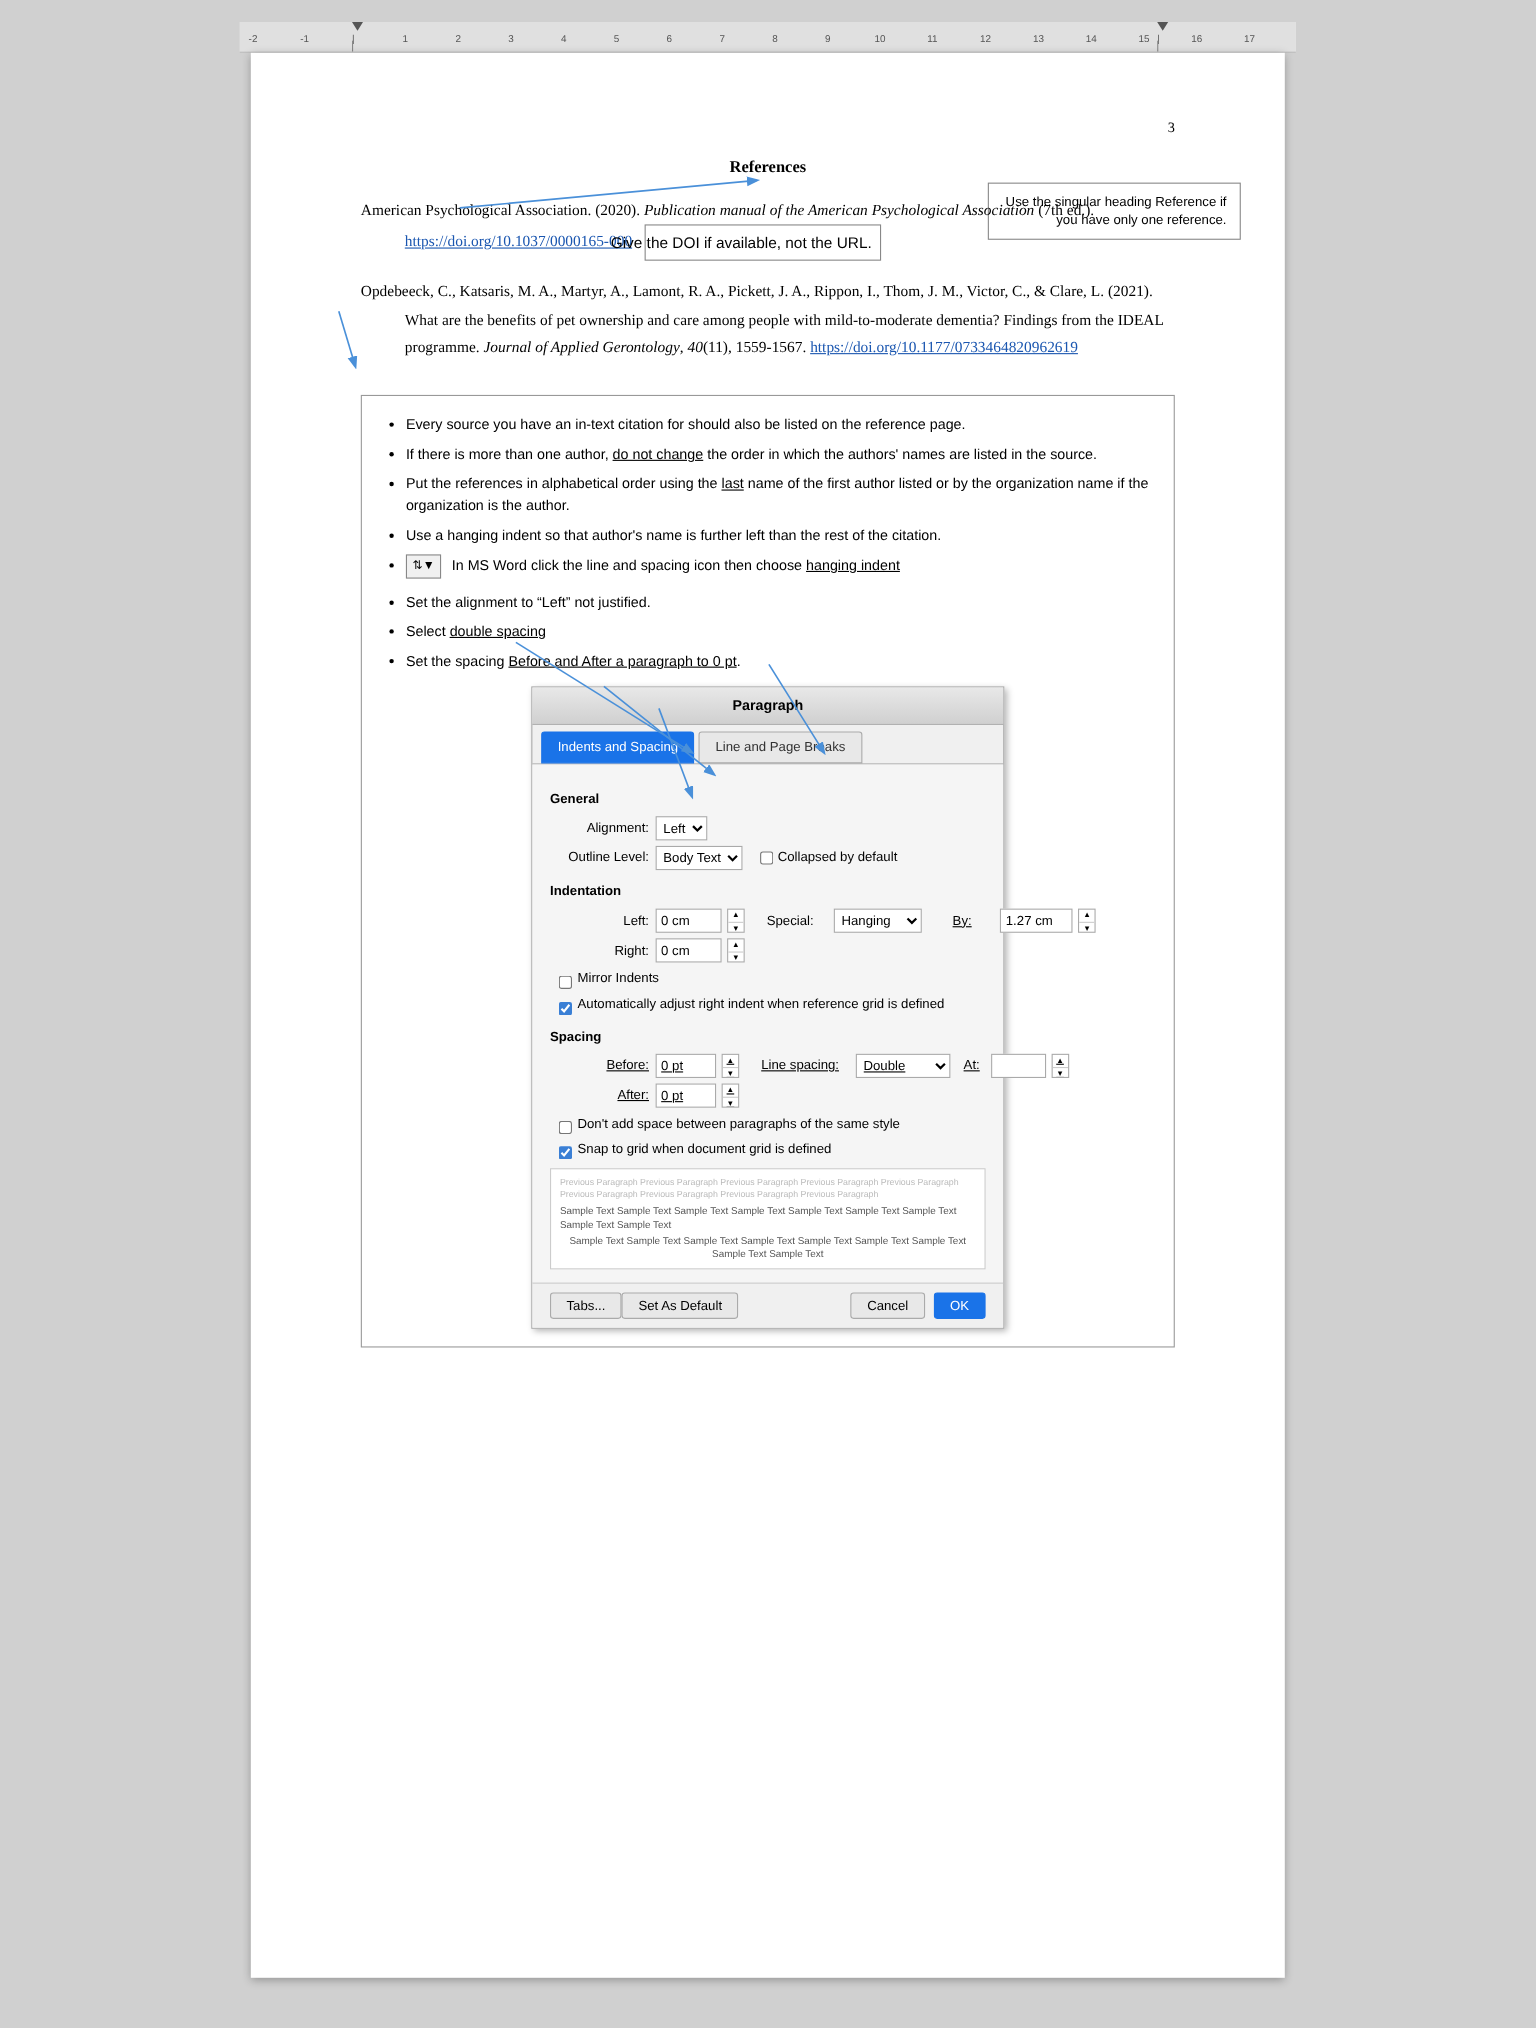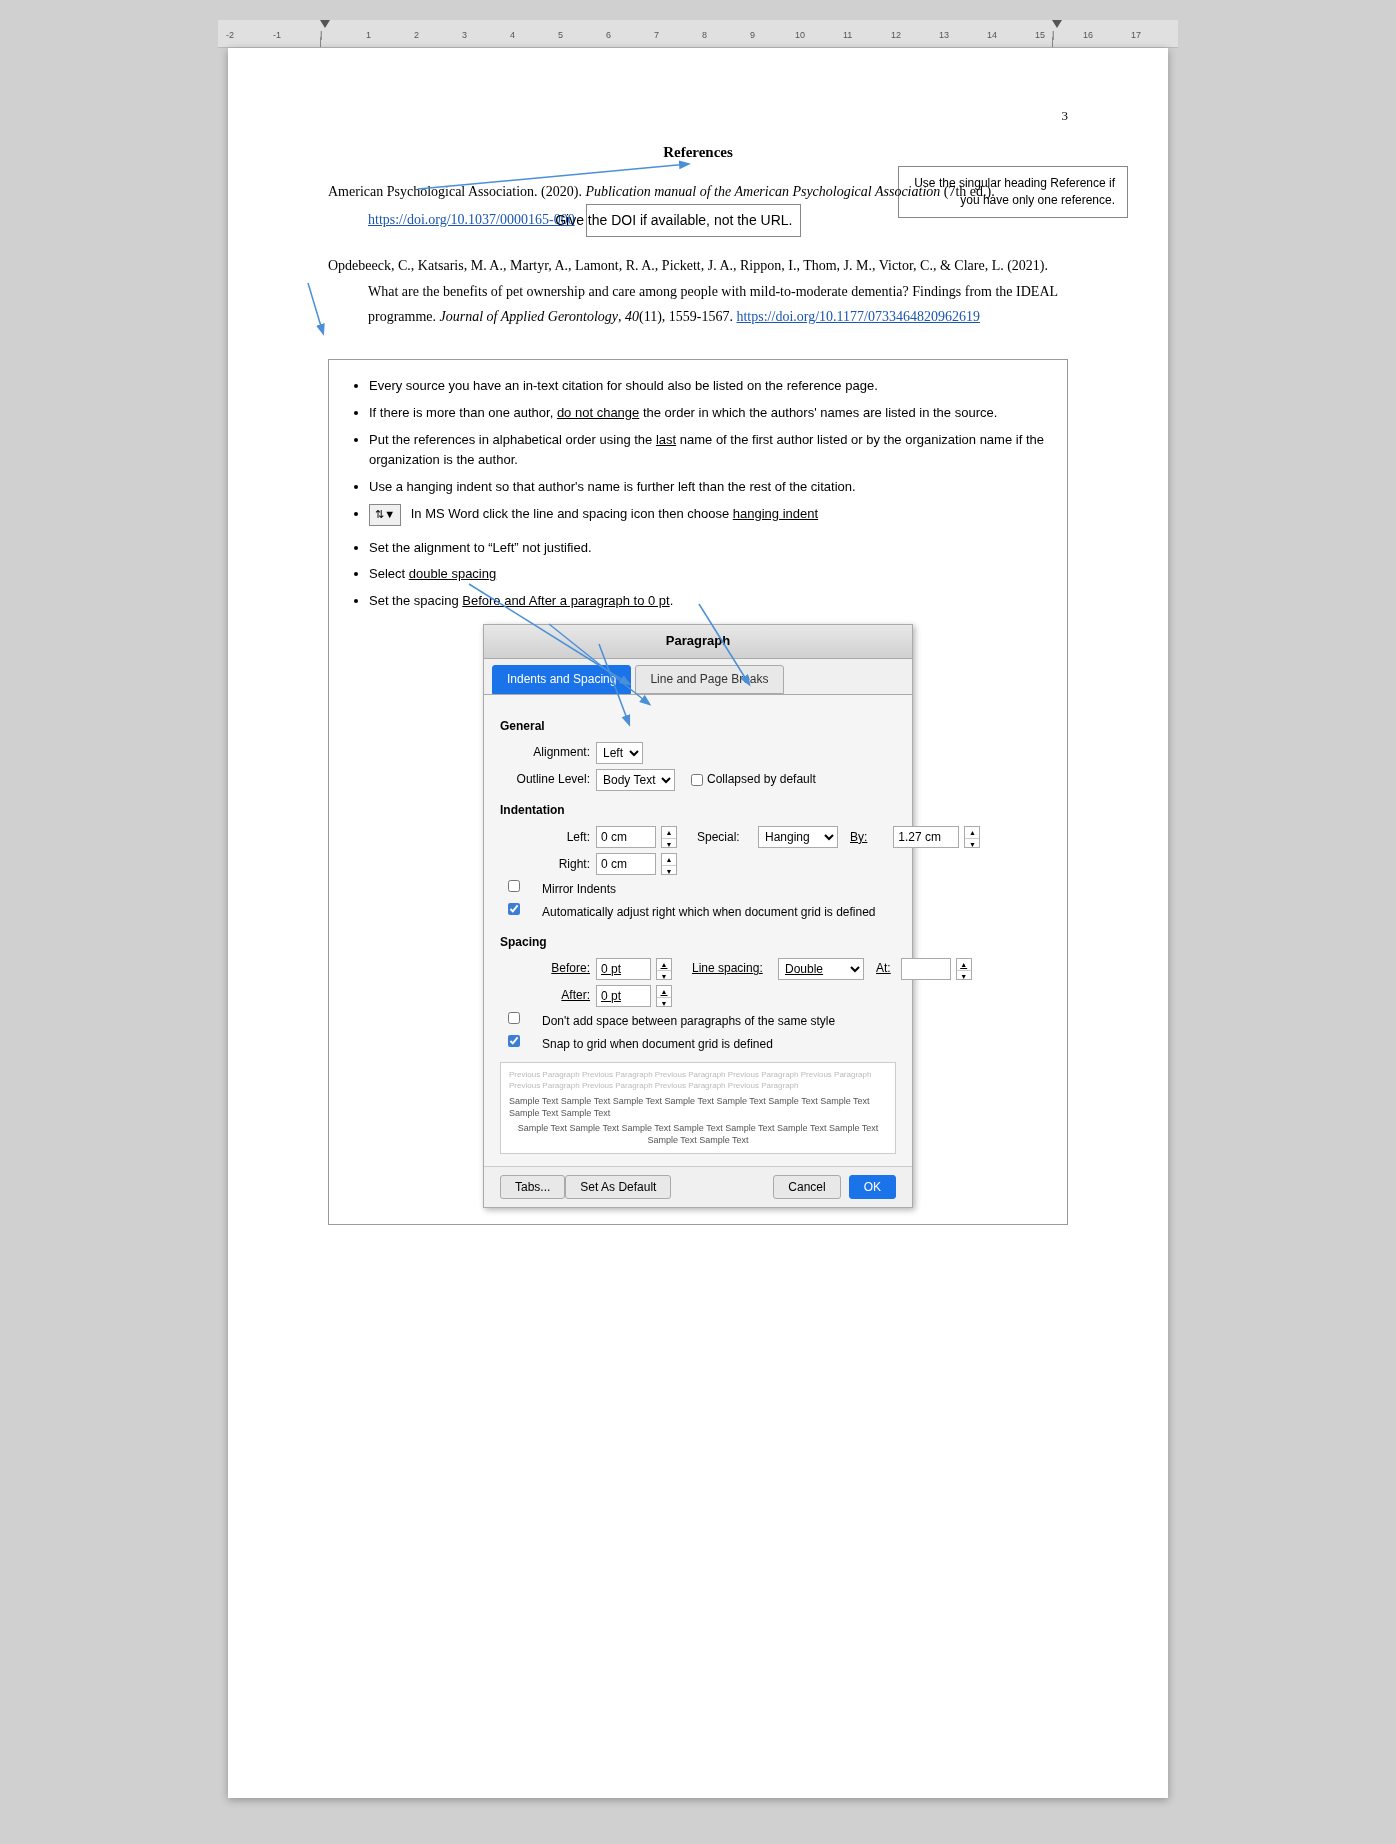--- a/index.html
+++ b/index.html
@@ -197,22 +197,22 @@
     .para-spinner span {
       font-size: 7px;
       line-height: 11px;
       text-align: center;
       border-bottom: 1px solid #ccc;
       cursor: pointer;
     }
 
     .para-checkbox-row {
       display: flex;
-      align-items: flex-start;
-      gap: 22px;
+      align-items: flex-end;
+      gap: 5px;
       margin-bottom: 4px;
       padding-left: 8px;
     }
 
     .para-preview-area {
       background: #fff;
       border: 1px solid #ccc;
       padding: 6px 8px;
       margin-top: 8px;
       font-size: 9px;
@@ -442,37 +442,37 @@
                     <span>▼</span>
                   </div>
               </div>
             </div>
             <div>
               <div class="para-row">
                 <span style="font-size:12px; min-width:55px;">Special:</span>
                 <select class="para-select" style="width:80px;">
                   <option>Hanging</option>
                 </select>
-                <span style="font-size:12px; margin-left:6px;text-decoration:underline;">By:</span>
+                <span style="font-size:12px; margin-left:22px;text-decoration:underline;">By:</span>
                 <input class="para-input" type="text" value="1.27 cm" style="width: 66px; margin-left: 20px;">
                 <div class="para-spinner">
                     <span>▲</span>
                     <span>▼</span>
                   </div>
               </div>
             </div>
           </div>
 
           <div class="para-checkbox-row">
             <input type="checkbox" style="width: 12px; height: 12px;">
             <span>Mirror Indents</span>
           </div>
           <div class="para-checkbox-row">
             <input type="checkbox" checked="" style="width: 12px; height: 12px; accent-color: rgb(58, 127, 213);">
-            <span>Automatically adjust right which when document grid is defined</span>
+            <span>Automatically adjust right indent when reference grid is defined</span>
           </div>
 
           <div class="para-section-label">
             <span>Spacing</span>
           </div>
 
           <div style="display:flex; gap:20px;text-decoration:underline;">
             <div>
               <div class="para-row">
                 <span class="para-label">Before:</span>

